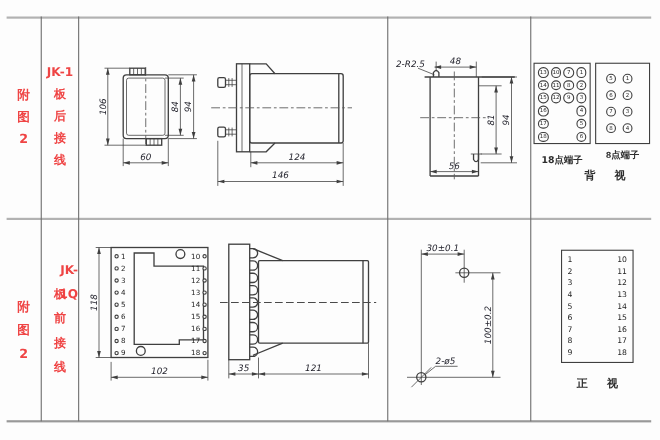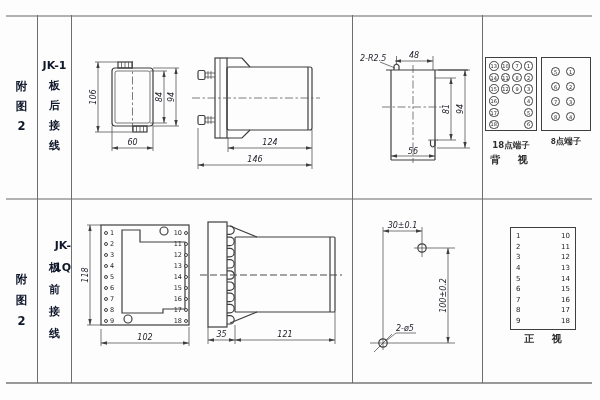--- a/index.html
+++ b/index.html
@@ -1,21 +1,21 @@
 <!DOCTYPE html>
 <html><head>
 <meta charset="utf-8">
 <style>
   *{box-sizing:border-box;}
   body{margin:0;background:#fff;font-family:"DejaVu Sans",sans-serif;}
   #screen{position:relative;width:600px;height:400px;background:#fdfdfd;overflow:hidden;}
   .hline{position:absolute;left:6px;width:586px;height:2px;background:#b2b2b2;}
   .hline.bottom{background:#999;height:2px;}
   .vline{position:absolute;top:15px;height:368px;width:1px;background:#6e6e6e;}
-  .stackcol{position:absolute;display:flex;flex-direction:column;align-items:center;color:#0f172a;}
+  .stackcol{position:absolute;display:flex;flex-direction:column;align-items:center;color:#ef4444;}
   .figcol div{height:20px;line-height:20px;font-size:11.5px;font-weight:600;}
   .figcol.r2 div{height:21px;line-height:21px;}
   .modelcol div{height:20px;line-height:20px;font-size:11px;font-weight:600;}
   .modelcol.r2 div{height:22px;line-height:22px;}
   .model-name{font-size:10px;letter-spacing:0;}
   svg.draw{position:absolute;overflow:visible;}
   .ol{stroke:#3f3f3f;stroke-width:1.2;fill:none;}
   .thin{stroke:#3f3f3f;stroke-width:0.7;fill:none;}
   .cl{stroke:#5a5a5a;stroke-width:0.8;fill:none;stroke-dasharray:8 2.5 2.5 2.5;}
   .dash{stroke:#4a4a4a;stroke-width:1.1;fill:none;stroke-dasharray:7 3;}
@@ -268,21 +268,21 @@
       </span>
       <span class="tcell">
         <span class="tcircle">8</span>
       </span>
       <span class="tcell">
         <span class="tcircle">4</span>
       </span>
     </div>
   <div class="small-label" style="left:478px;top:140px;width:66px;">18点端子</div>
   <div class="small-label" style="left:536px;top:136px;width:60px;font-family:Liberation Mono, monospace;">8点端子</div>
-  <div class="view-label" style="left:476px;top:153px;width:66px;">背 视</div>
+  <div class="view-label" style="left:517px;top:153px;width:66px;">背 视</div>
 
   <div class="stackcol figcol r2" style="left:6px;top:269px;width:31px;">
     <div>附</div>
     <div>图</div>
     <div>2</div>
   </div>
 
   <div class="stackcol modelcol r2" style="left:38px;top:235px;width:33px;text-align:right;">
     <div class="model-name">JK-1Q</div>
     <div>板</div>
@@ -476,15 +476,15 @@
         <div class="tfrow">
           <span>8</span>
           <span>17</span>
         </div>
         <div class="tfrow">
           <span>9</span>
           <span>18</span>
         </div>
       </div>
   </div>
-  <div class="view-label" style="left:510px;top:332px;width:66px;">正 视</div>
+  <div class="view-label" style="left:510px;top:342px;width:66px;">正 视</div>
 
 </div>
 
 </body></html>

